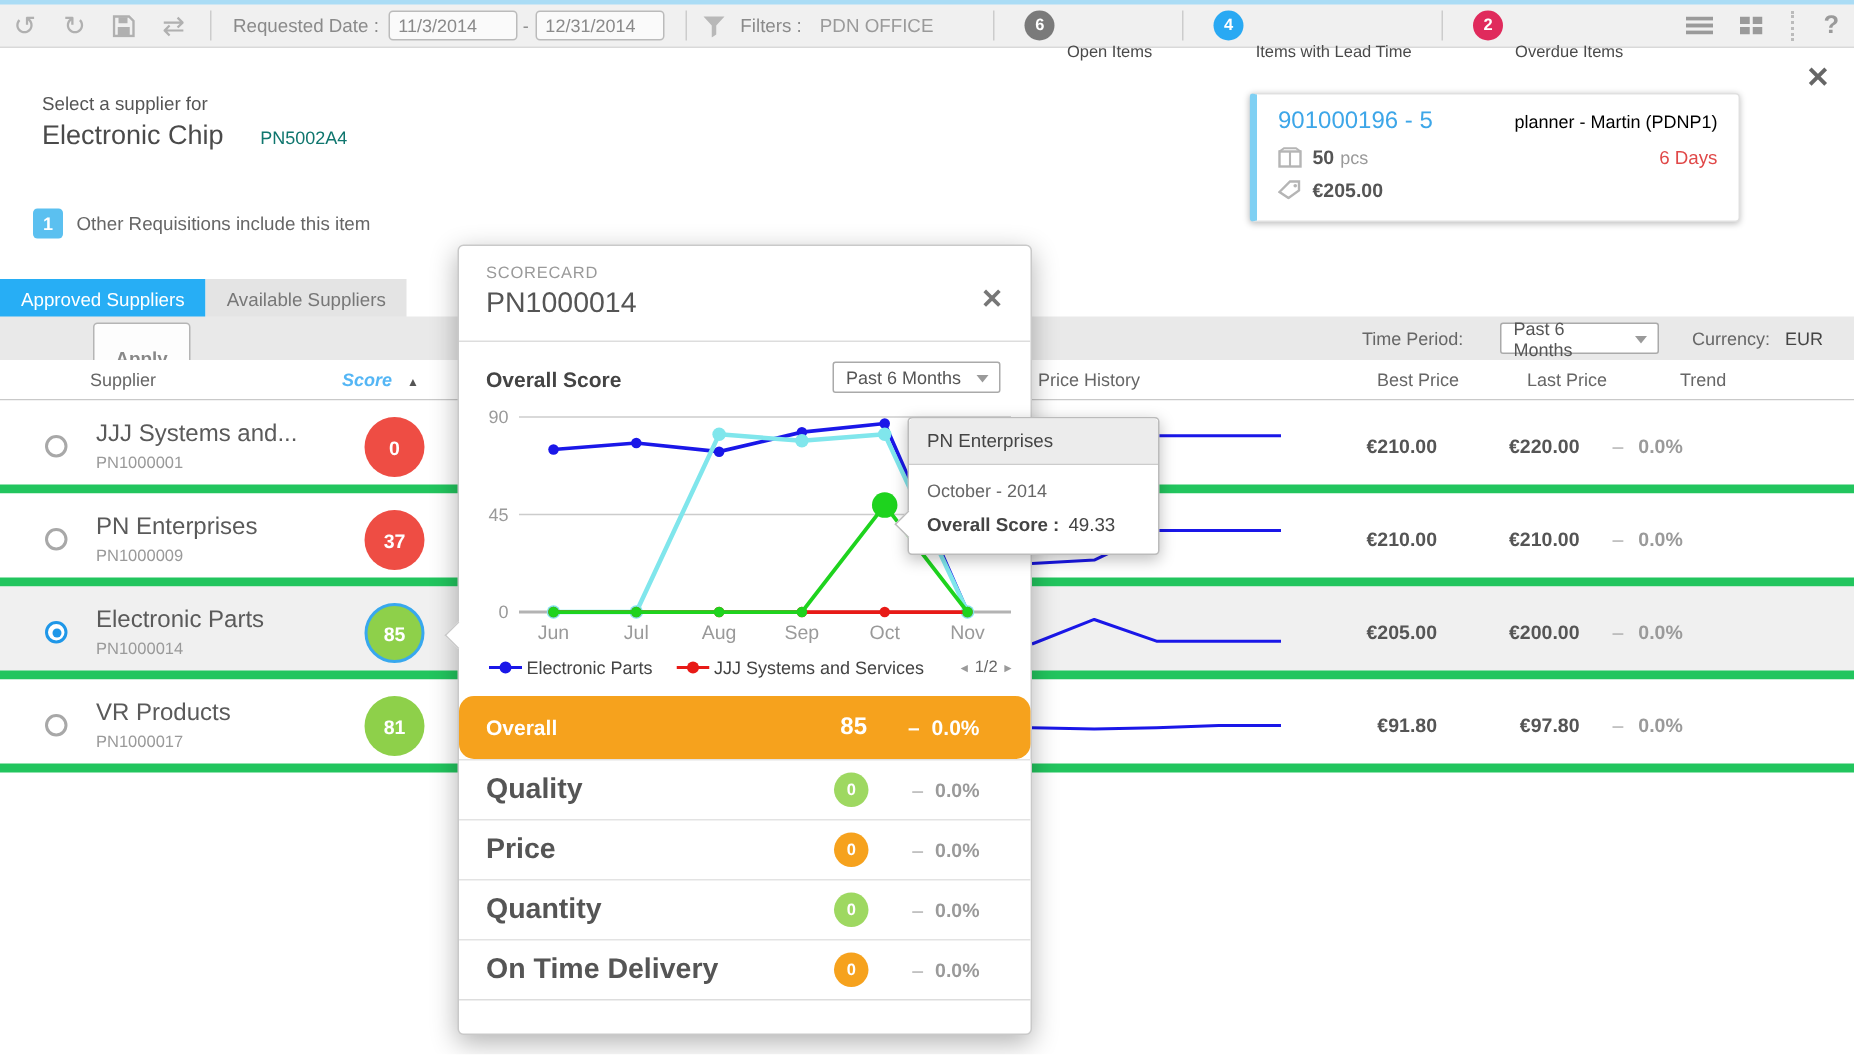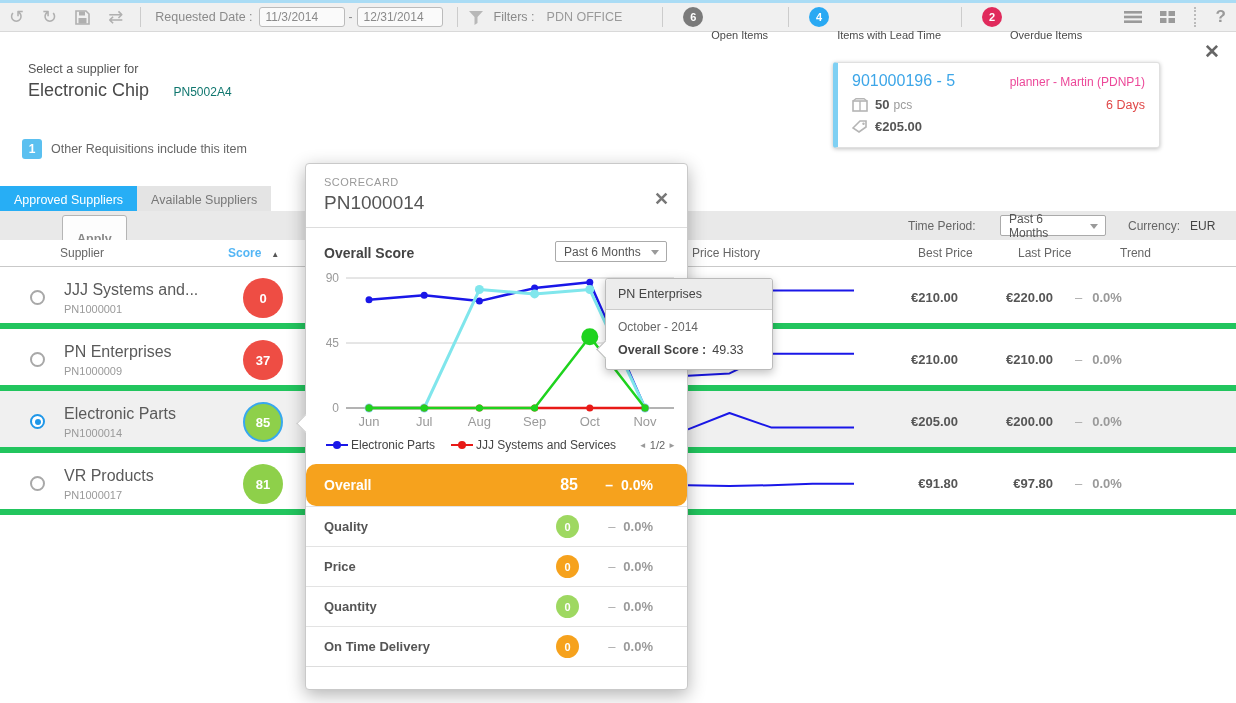--- a/index.html
+++ b/index.html
@@ -37,21 +37,21 @@
   .req-badge { width:20px; height:20px; background:#5bc0f0; border-radius:3px; color:#fff;
     font-size:12px; font-weight:bold; display:flex; align-items:center; justify-content:center; }
   .req-text { font-size:12.5px; color:#666; margin-left:9px; }
 
   
   .card { position:absolute; left:833px; top:62px; width:327px; height:86px; background:#fff;
     border:1px solid #e0e0e0; border-left:5px solid #7fd0f3; border-radius:3px;
     box-shadow:0 1px 4px rgba(0,0,0,0.25); padding:9px 14px; }
   .card-line1 { display:flex; justify-content:space-between; align-items:baseline; }
   .card-id { color:#3da6e8; font-size:16px; cursor:pointer; }
-  .card-planner { color:#ec4899; font-size:12px;padding-left:32px; }
+  .card-planner { color:#000000; font-size:12px;padding-left:32px; }
   .card-line2 { display:flex; justify-content:space-between; align-items:center; margin-top:7px; }
   .card-qty { display:flex; align-items:center; }
   .card-qty b { color:#555; font-size:13px; margin-left:7px; }
   .card-qty span.unit { color:#9a9a9a; font-size:12px; margin-left:4px; }
   .card-days { color:#e04848; font-size:12.5px; }
   .card-line3 { display:flex; align-items:center; margin-top:7px; }
   .card-price { color:#555; font-size:13px; font-weight:bold; margin-left:7px; }
 
   
   .tabs { position:absolute; left:0; top:186px; display:flex; }
@@ -67,21 +67,21 @@
     font-size:12px; color:#555; display:flex; align-items:center; padding:0 22px 0 8px;
     position:relative; cursor:pointer; }
   .select:after { content:""; position:absolute; right:7px; top:8px; border-left:4px solid transparent;
     border-right:4px solid transparent; border-top:5px solid #9a9a9a; }
   .tp-select { position:absolute; left:1000px; top:215px; width:106px; }
 
   
   .thead { position:absolute; left:0; top:240px; width:1236px; height:27px; background:#fff;
     border-bottom:1px solid #c9c9c9; font-size:12px; color:#666; }
   .thead .h { position:absolute; top:6px; }
-  .h-score { color:#54b6f5; font-weight:bold; }
+  .h-score { color:#54b6f5; font-weight:bold;font-style:italic; }
   .sort-arrow { color:#555; font-size:8px; margin-left:10px; }
   .rows { position:absolute; left:0; top:267px; width:1236px; }
   .row { position:relative; height:62px; border-bottom:6px solid #22c55e; background:#fff; cursor:pointer; }
   .row.selected { background:#f0f0f0; }
   .radio { position:absolute; left:30px; top:23px; width:15px; height:15px; border:2px solid #a8a8a8;
     border-radius:50%; background:#fff; }
   .row.selected .radio { border-color:#1f97e8; }
   .row.selected .radio:after { content:""; position:absolute; left:2.5px; top:2.5px; width:6px;
     height:6px; border-radius:50%; background:#1f97e8; }
   .sup-name { position:absolute; left:64px; top:14px; font-size:16px; color:#5a5a5a; }
@@ -119,21 +119,21 @@
   .pager-arrow { font-size:8px; cursor:pointer; color:#9a9a9a; }
   .pager-text { font-size:11px; color:#666; margin:0 3px; }
   .overall-row { position:absolute; left:0; top:300px; width:100%; height:42px; background:#f6a21d;
     display:flex; align-items:center; color:#fff;border-radius:10px; }
   .overall-label { font-size:14px; font-weight:bold; margin-left:18px; }
   .overall-value { position:absolute; left:240px; width:32px; text-align:right; font-size:16px; font-weight:bold; }
   .overall-trend { position:absolute; right:34px; font-size:14px; font-weight:bold; }
   .overall-trend .dash { margin-right:8px; }
   .kpi-row { position:absolute; left:0; width:100%; height:40px; border-top:1px solid #e3e3e3;
     display:flex; align-items:center; background:#fff; }
-  .kpi-label { font-size:13px; font-weight:bold; color:#555; margin-left:18px; }
+  .kpi-label { font-size:19px; font-weight:bold; color:#555; margin-left:18px; }
   .kpi-circle { position:absolute; left:250px; width:23px; height:23px; border-radius:50%;
     color:#fff; font-size:11px; font-weight:bold; display:flex; align-items:center; justify-content:center; }
   .kpi-trend { position:absolute; right:34px; font-size:13px; color:#9a9a9a; font-weight:bold; }
   .kpi-trend .dash { margin-right:8px; font-weight:normal; color:#aaa; }
   .sc-footer { position:absolute; left:0; top:502px; width:100%; height:24px; border-top:1px solid #ddd; }
 
   
   .ctooltip { position:absolute; left:605px; top:278px; width:168px; background:#fff;
     border:1px solid #bbb; border-radius:3px; box-shadow:0 3px 10px rgba(0,0,0,0.25); z-index:20; }
   .ctooltip:before { content:""; position:absolute; left:-7px; top:64px; width:12px; height:12px;

